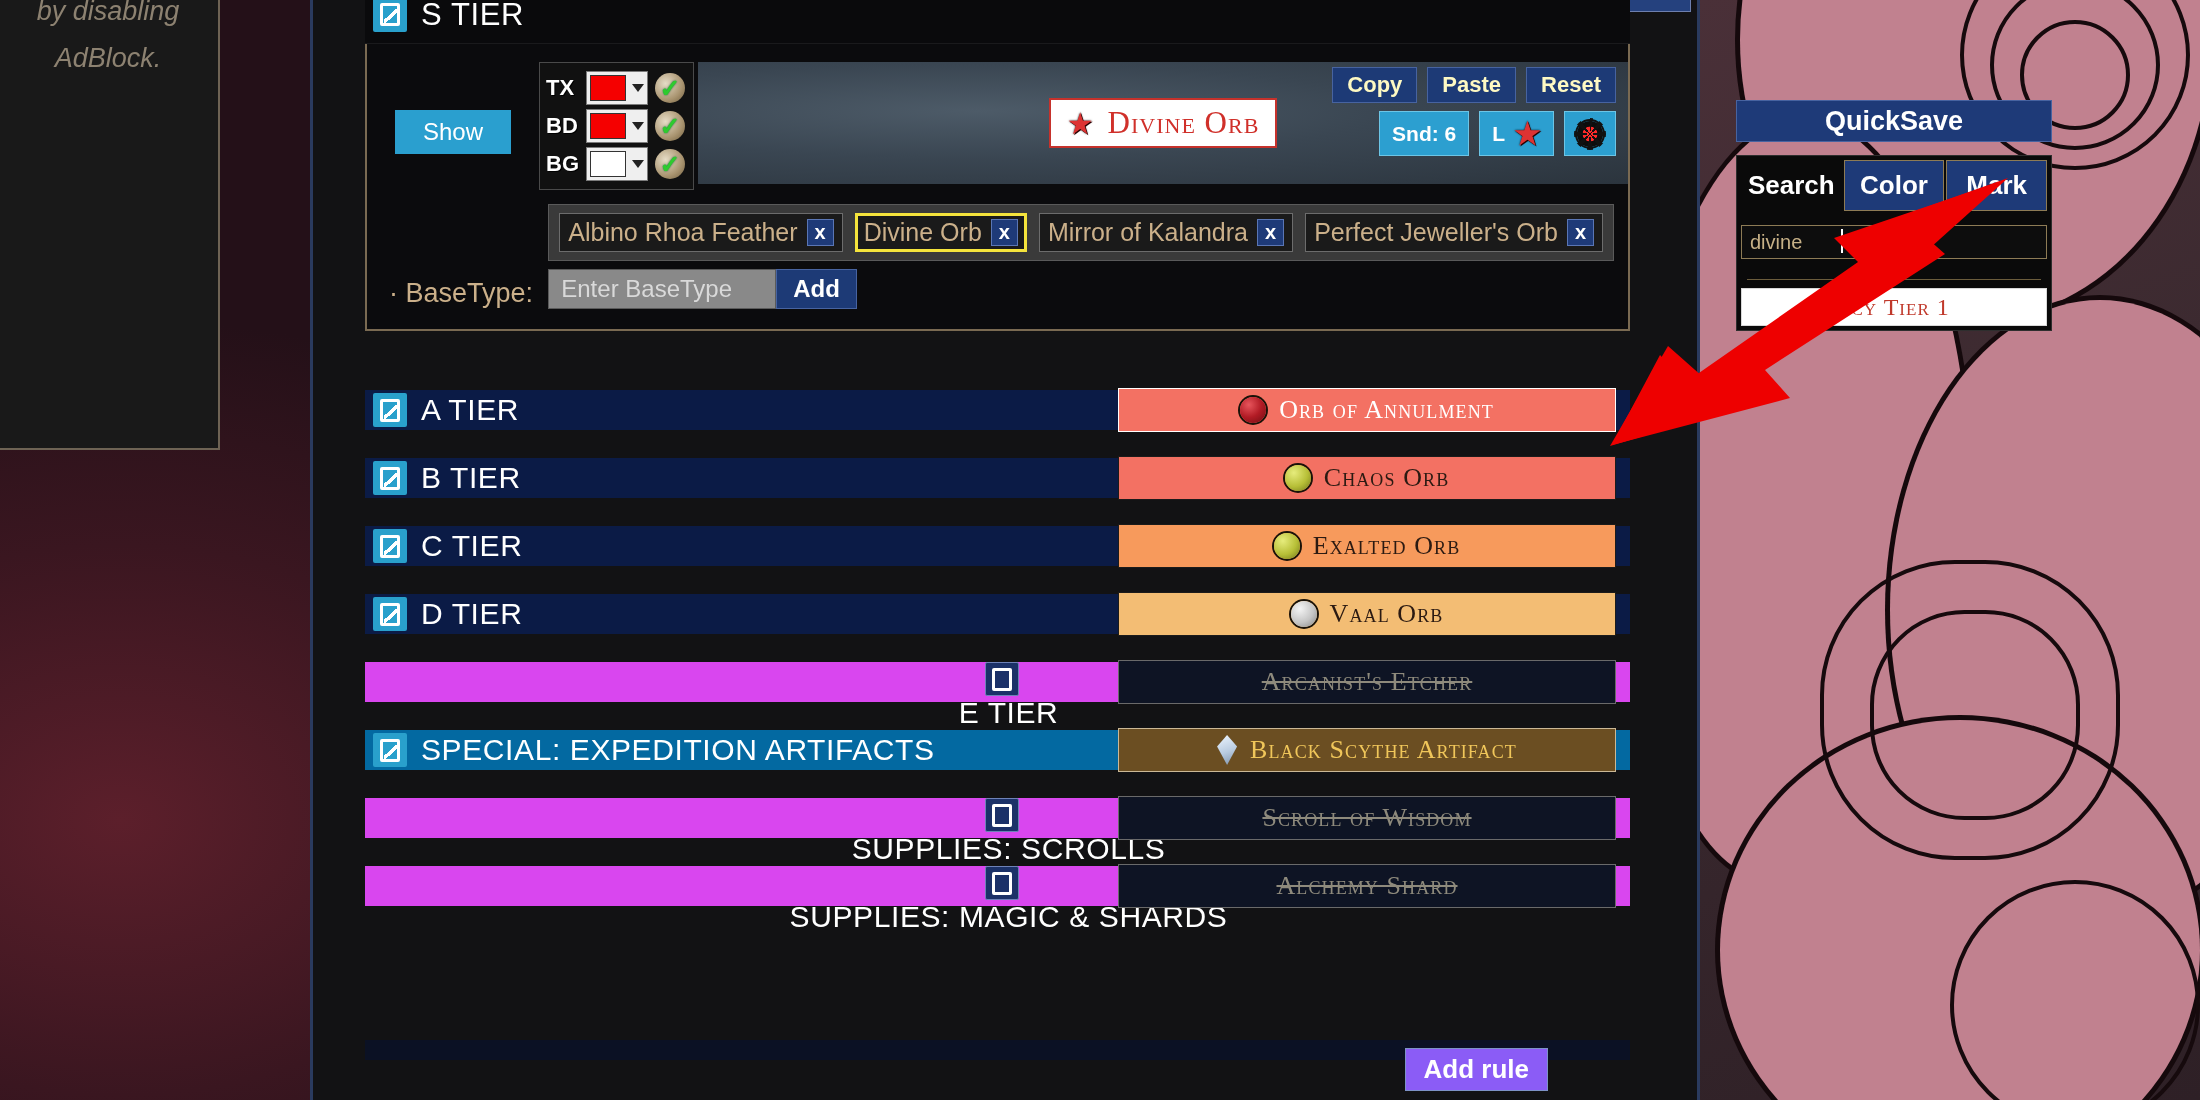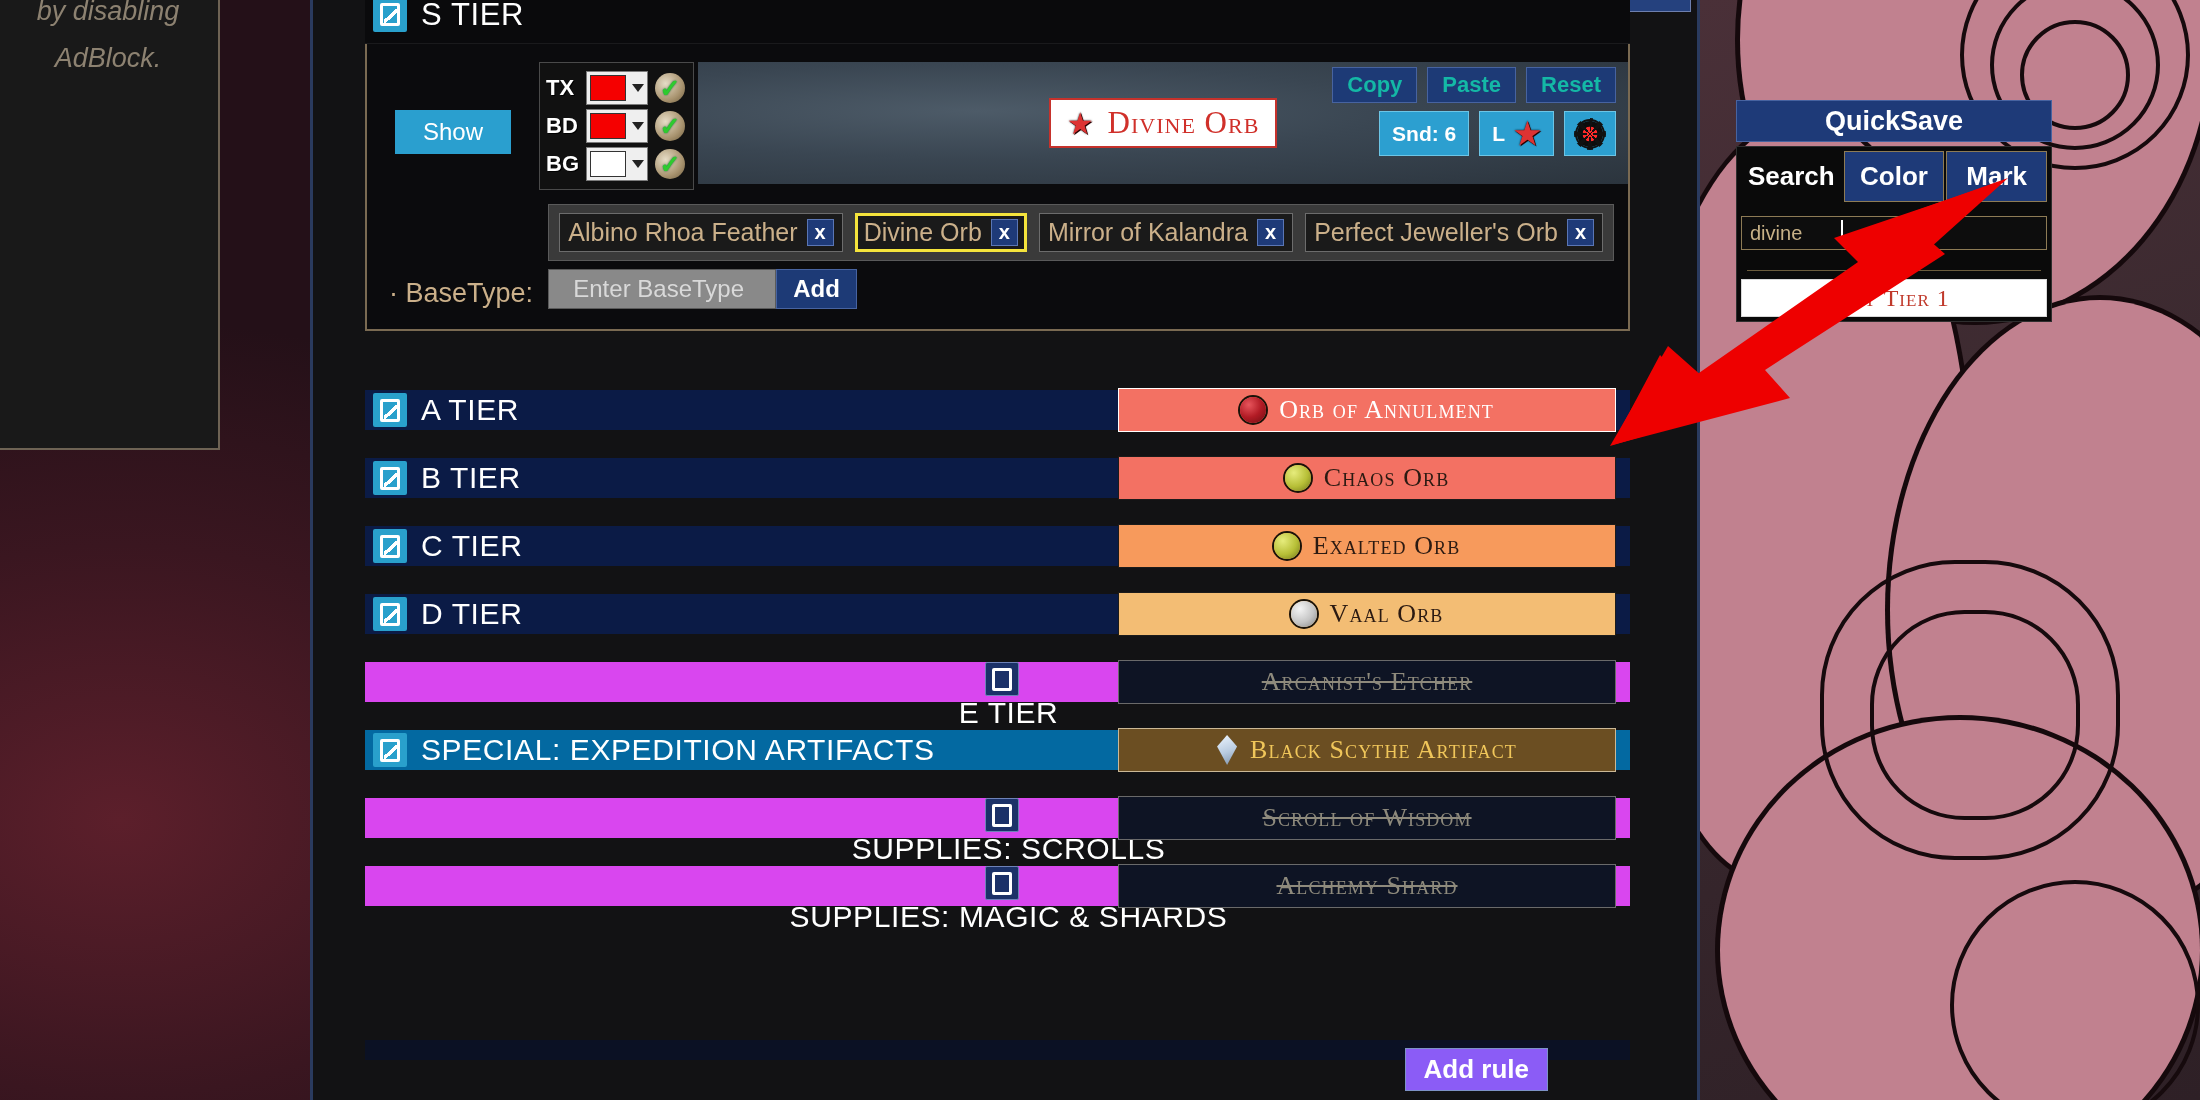--- a/index.html
+++ b/index.html
@@ -136,21 +136,21 @@
   .name-input {
     width: 246px; height: 28px; background:#000; border:2px solid #b9b9a8;
   }
   .count-badge {
     width:44px; height:34px; background:#1e3a78; color:#fff; font-size:25px; font-weight:bold;
     display:flex; align-items:center; justify-content:center; border:1px solid #4a6299;
     margin-left:3px; margin-top:-3px;
   }
   .ctrl-row2 { display:flex; gap:10px; justify-content:flex-end; margin-top:11px; }
   .btn-dk {
-    background:#1d3a76; color:#14b8a6; border:1px solid #4763a0;
+    background:#1d3a76; color:#fef9c3; border:1px solid #4763a0;
     font-size:22px; font-weight:bold; padding:4px 14px; cursor:pointer;
   }
   .ctrl-row3 { display:flex; gap:10px; justify-content:flex-end; margin-top:8px; }
   .btn-lt {
     background:#2c9fd0; color:#fff; border:1px solid #6cc5e6;
     font-size:21px; font-weight:bold; padding:4px 12px; cursor:pointer;
     display:flex; align-items:center; gap:9px; min-height:34px;
   }
   .gear-ico {
     width:26px;height:26px;border-radius:50%;
@@ -184,21 +184,21 @@
     white-space:nowrap; cursor:pointer;
   }
   .tag.sel { border:3px solid #f5e43c; padding:2px 6px; }
   .tag-x {
     background:#1e3a78; color:#fff; font-size:20px; font-weight:bold;
     padding:1px 7px; border:1px solid #5a76b5;
   }
   .bt-input-row { display:flex; margin-top: 8px; }
   .bt-input {
     width: 228px; height: 40px; background:#898989; border:1px solid #5a5a5a;
-    color:#d8d8d8; font-size:24px; padding-left:24px; outline:none;
+    color:#d8d8d8; font-size:24px; padding-left:12px; outline:none;
   }
   .bt-input::placeholder{ color:#d9d9d9; }
   .add-btn {
     background:#1d3a76; color:#fff; border:1px solid #4763a0;
     font-size:24px; font-weight:bold; padding:0 16px; cursor:pointer;
   }
 
   
   .tier-list { position:absolute; left:365px; top:390px; width:1265px; }
   .tier-row {
@@ -236,21 +236,21 @@
     font-size:26px; font-weight:bold; padding:5px 18px; cursor:pointer;
   }
   .bottom-band{ position:absolute; left:365px; top:1040px; width:1265px; height:20px; background:#0b1124;}
 
   
   .rpanel { position:absolute; left:1736px; top:100px; width:316px; }
   .quicksave {
     width:100%; height:42px; background:#1e3a78; color:#fff; border:1px solid #4763a0;
     font-size:27px; font-weight:bold; cursor:pointer;
   }
-  .rbox { background:#0a0a0a; border:1px solid #2e2e2e; padding:4px; margin-top:4px; }
+  .rbox { background:#0a0a0a; border:1px solid #2e2e2e; padding:4px; margin-top:13px; }
   .tabs { display:flex; gap:2px; }
   .tab {
     flex:1; text-align:center; padding:9px 0; font-size:26px; font-weight:bold;
     color:#fff; background:#1e3a78; border:1px solid #8d7b55; cursor:pointer;
   }
   .tab.active { background:#0a0a0a; border-color:transparent; }
   .srch-input {
     width:100%; height:34px; margin-top:14px; background:#0d0d0d;
     border:1px solid #8d7b55; color:#c7b187; font-size:20px; padding:0 8px;
     outline:none; position:relative;

